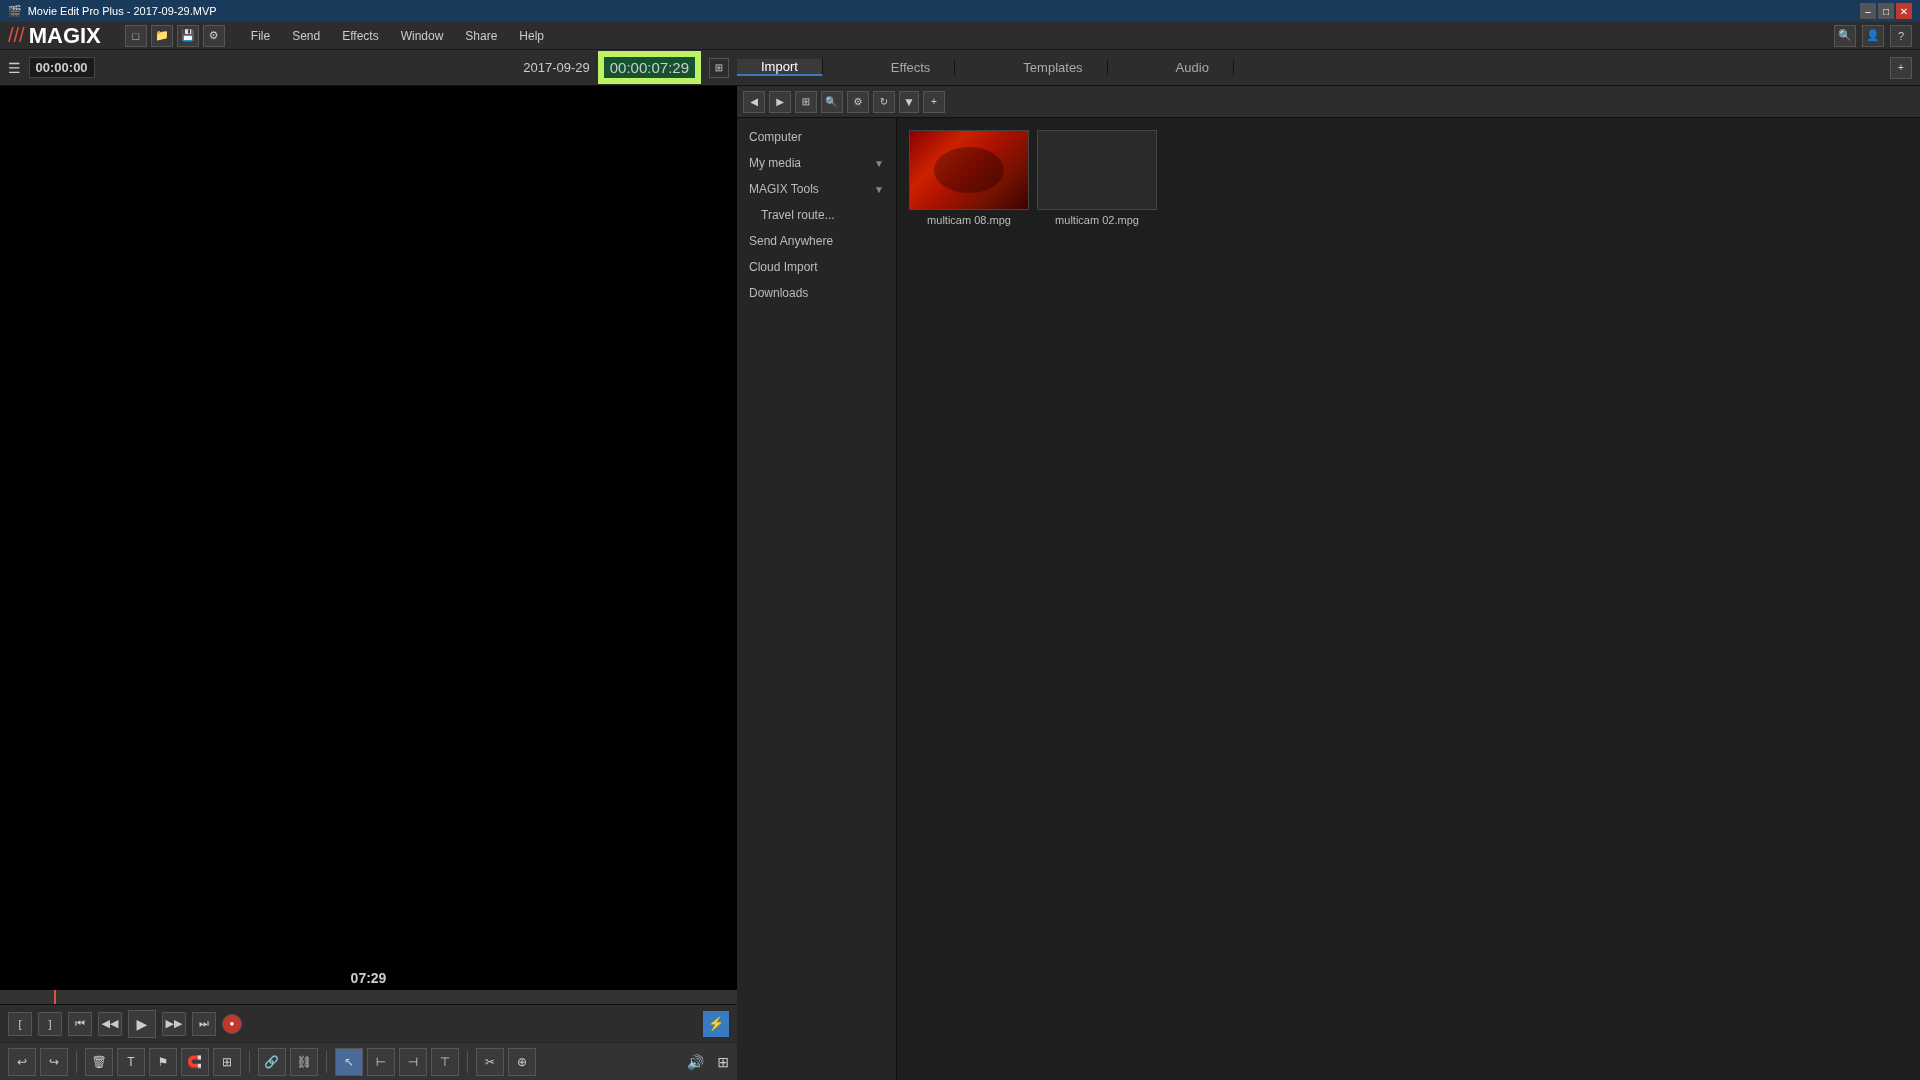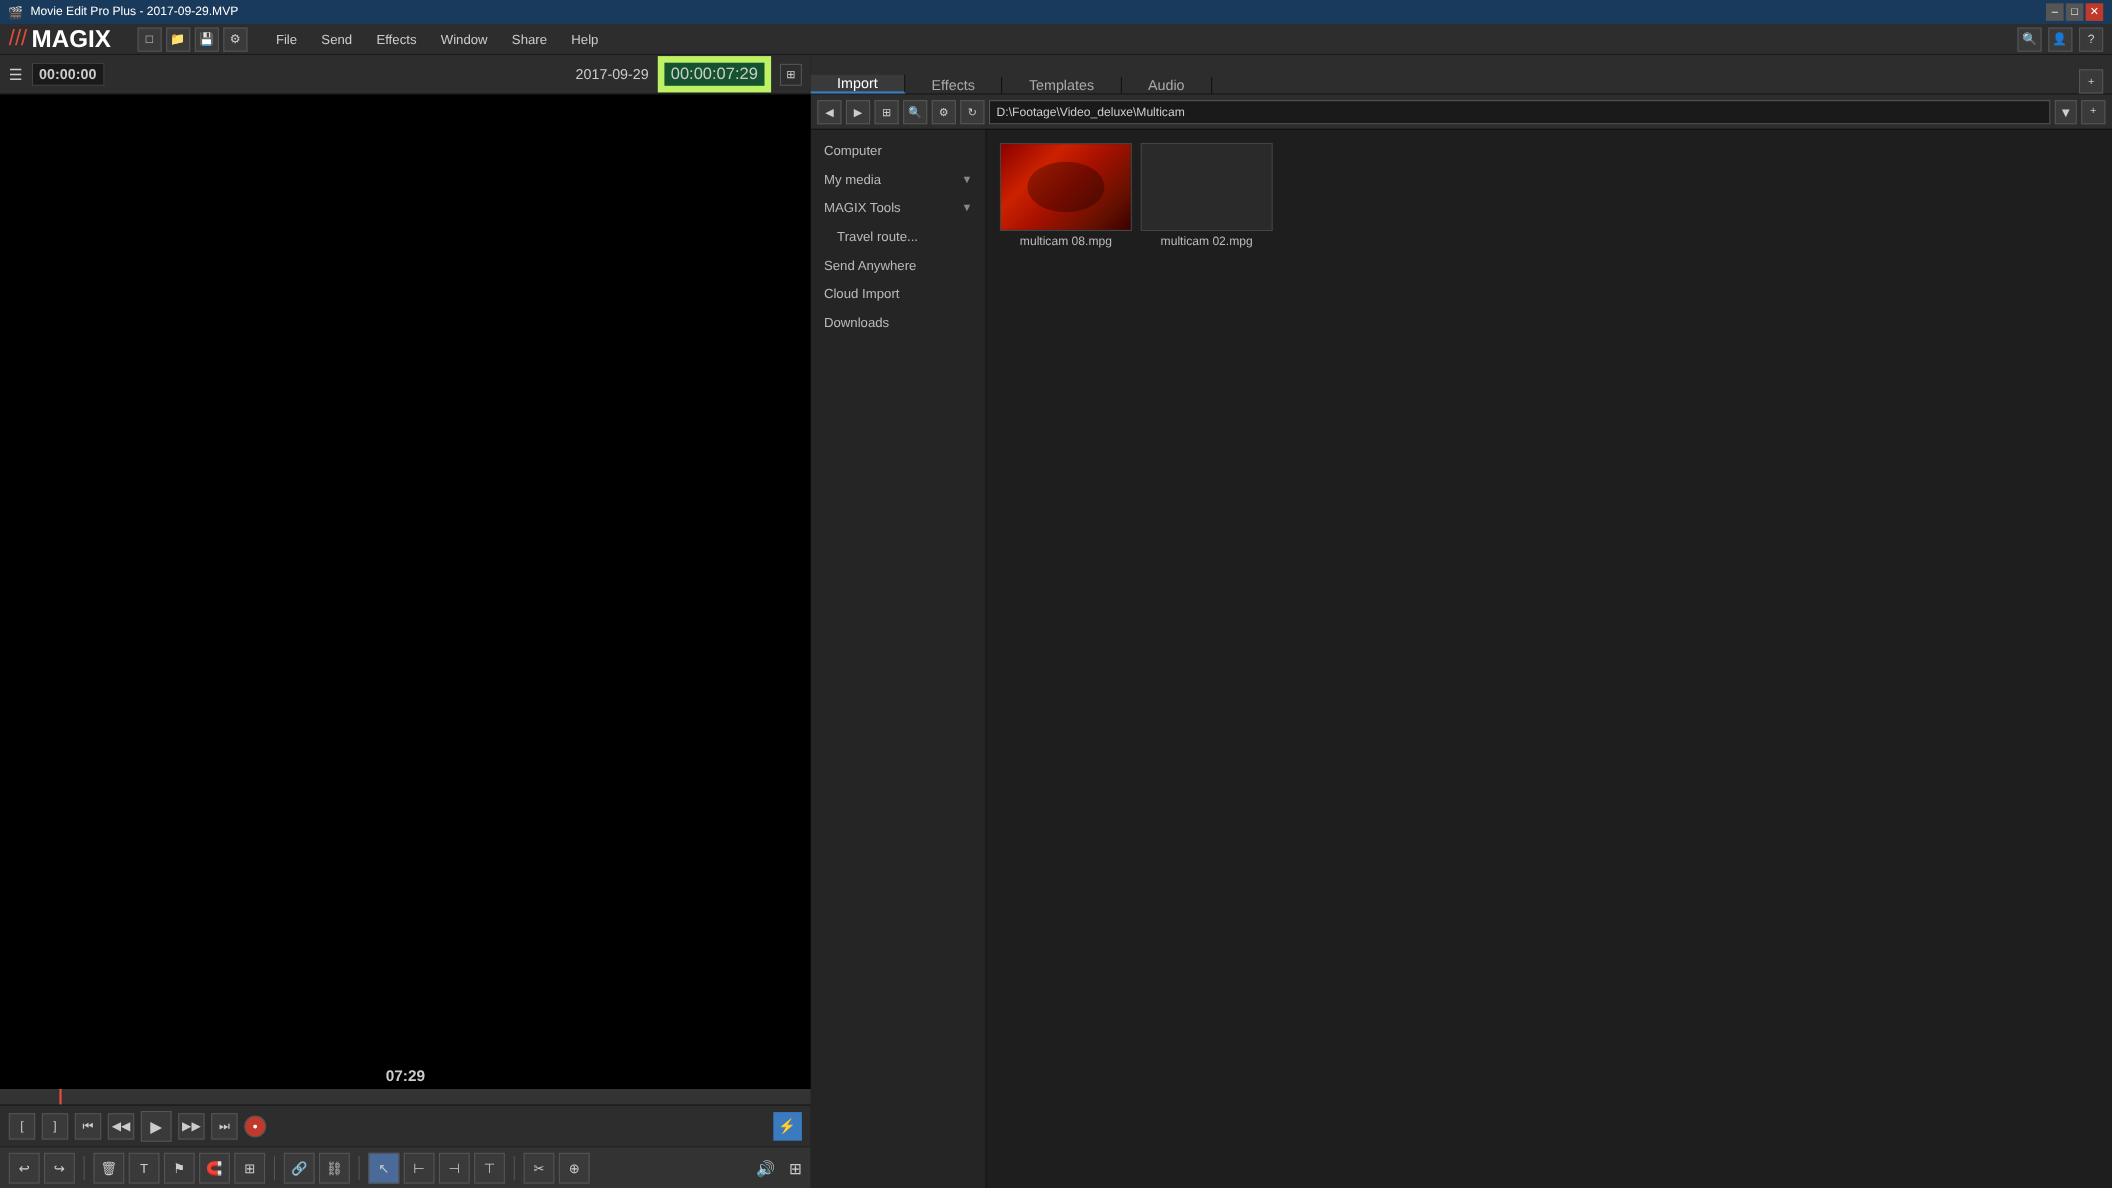--- a/index.html
+++ b/index.html
@@ -58,21 +58,21 @@
     .edit-separator { width: 1px; height: 22px; background: #555; margin: 0 4px; }
     .edit-btn.active { background: #4a6a9a; }
     .volume-area { margin-left: auto; display: flex; align-items: center; }
     .vol-icon { font-size: 14px; color: #ccc; margin-right: 4px; }
     .grid-icon { font-size: 14px; color: #ccc; margin-left: 8px; }
 
     
     #right-panel { flex: 1; display: flex; flex-direction: column; background: #2b2b2b; }
 
     
-    #right-tabs { height: 36px; background: #2d2d2d; display: flex; align-items: flex-end; border-bottom: 1px solid #111; }
+    #right-tabs { height: 36px; background: #2d2d2d; display: flex; align-items: center; border-bottom: 1px solid #111; gap: 44px; }
     .right-tab { padding: 0 24px; display: flex; align-items: center; cursor: pointer; font-size: 13px; color: #aaa; border-right: 1px solid #111; }
     .right-tab.active { background: #3a3a3a; color: #fff; border-bottom: 2px solid #3a7abf; }
     .right-tab-actions { margin-left: auto; display: flex; align-items: center; padding: 0 8px; gap: 6px; }
     .rtab-btn { width: 22px; height: 22px; background: #3a3a3a; border: 1px solid #555; display: flex; align-items: center; justify-content: center; cursor: pointer; font-size: 10px; color: #ccc; }
 
     
     #import-toolbar { height: 32px; background: #2d2d2d; display: flex; align-items: center; padding: 0 6px; gap: 4px; border-bottom: 1px solid #111; }
     .imp-btn { width: 22px; height: 22px; background: #3a3a3a; border: 1px solid #555; display: flex; align-items: center; justify-content: center; cursor: pointer; font-size: 10px; color: #ccc; }
     .path-input { flex: 1; height: 22px; background: #1a1a1a; border: 1px solid #555; padding: 0 6px; color: #ccc; font-size: 11px; }
     .path-dropdown { width: 20px; height: 22px; background: #3a3a3a; border: 1px solid #555; display: flex; align-items: center; justify-content: center; cursor: pointer; color: #ccc; }
@@ -206,21 +206,20 @@
       </div>
     </div>
 
     <div id="import-toolbar">
       <div class="imp-btn">◀</div>
       <div class="imp-btn">▶</div>
       <div class="imp-btn">⊞</div>
       <div class="imp-btn">🔍</div>
       <div class="imp-btn">⚙</div>
       <div class="imp-btn">↻</div>
-      <input class="path-input" type="text" value="D:\Footage\Video_deluxe\Multicam" style="">
       <div class="path-dropdown">▼</div>
       <div class="imp-btn">+</div>
     </div>
 
     <div id="import-content">
 
       <div id="sidebar-nav">
         <div class="nav-item">
           <span>Computer</span>
         </div>

